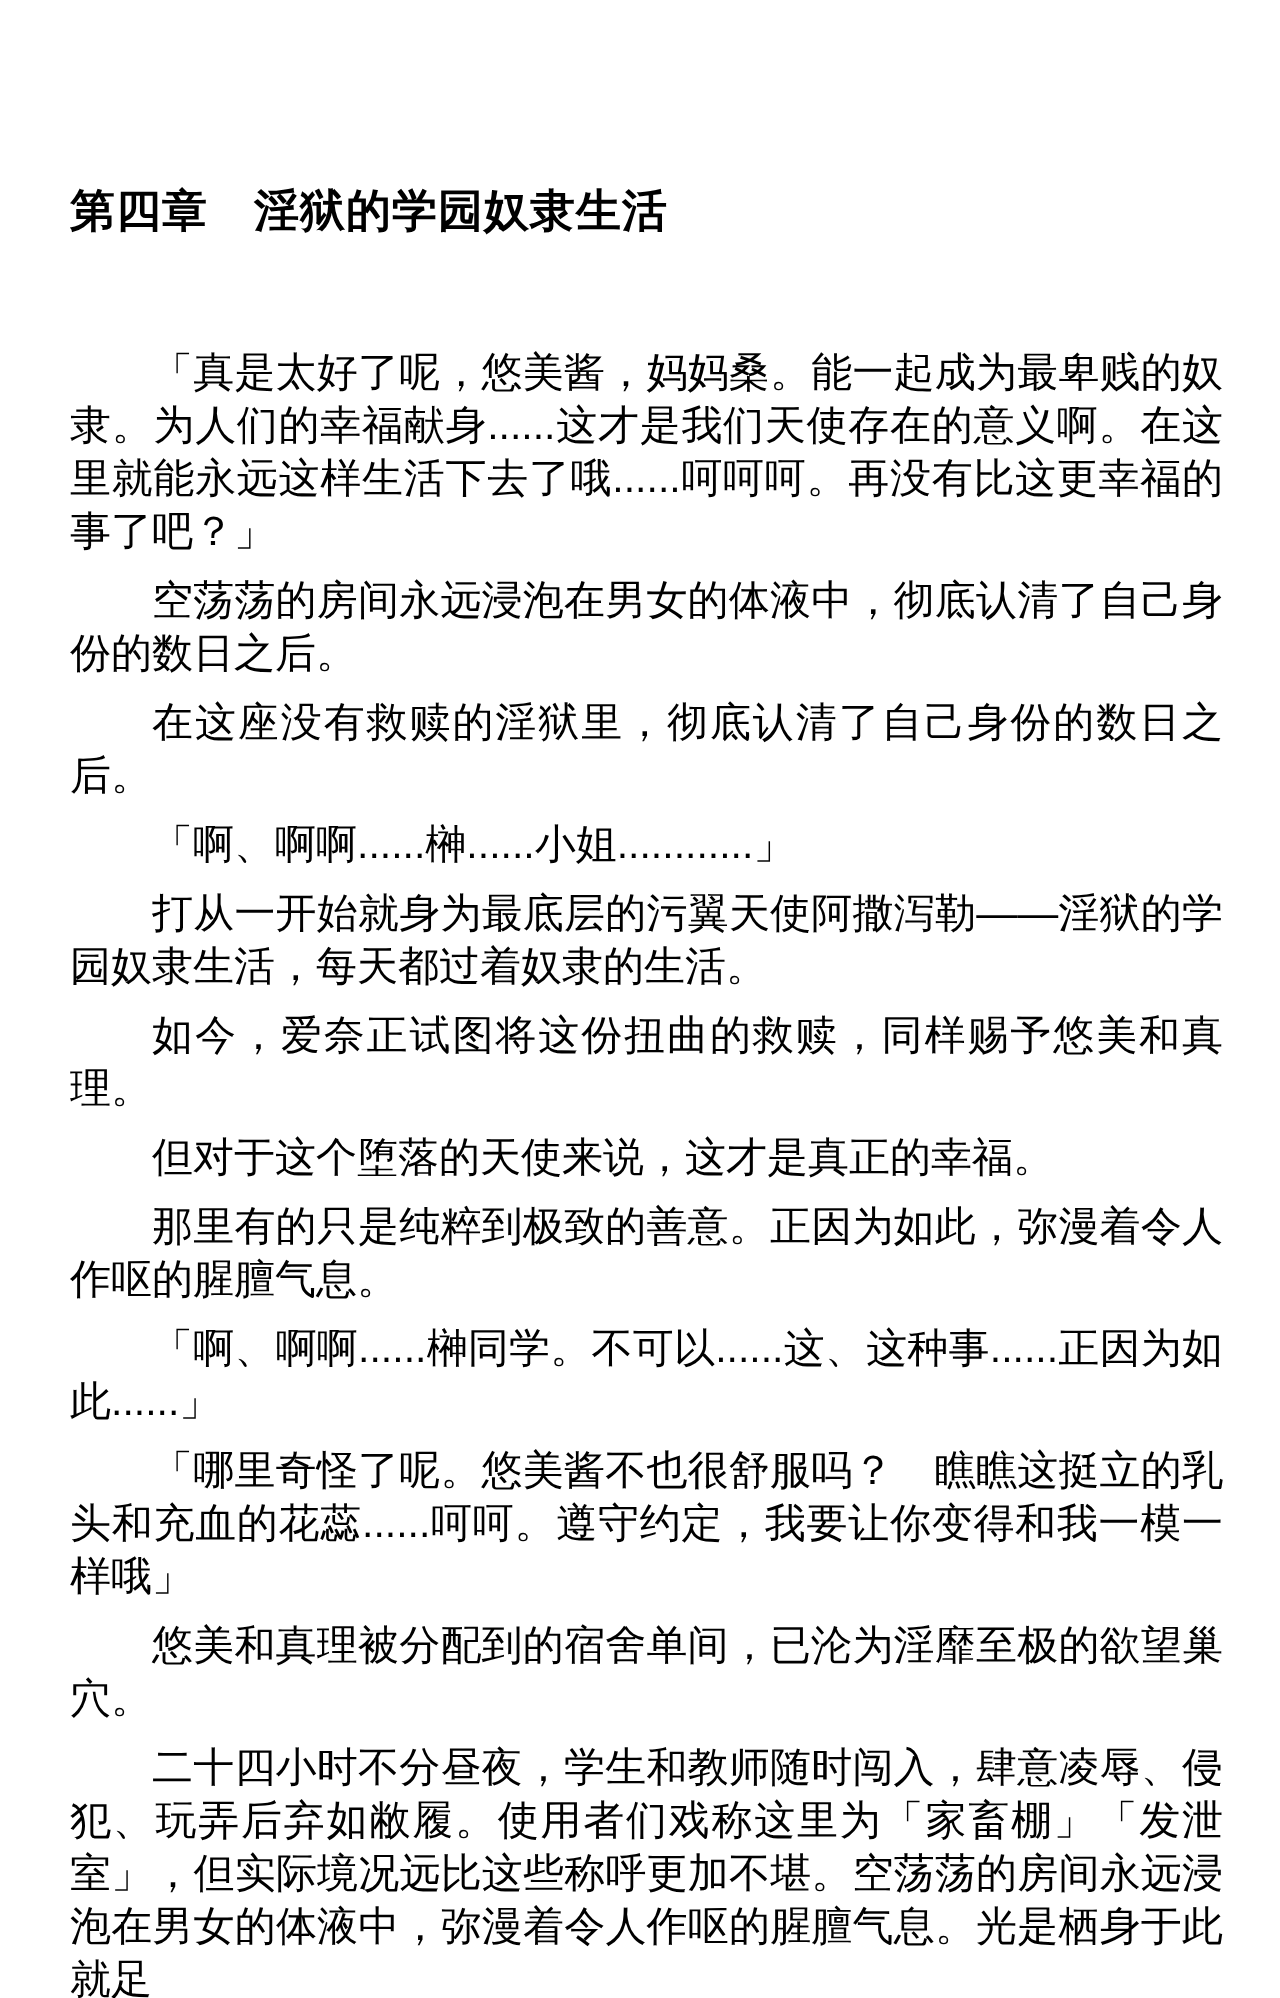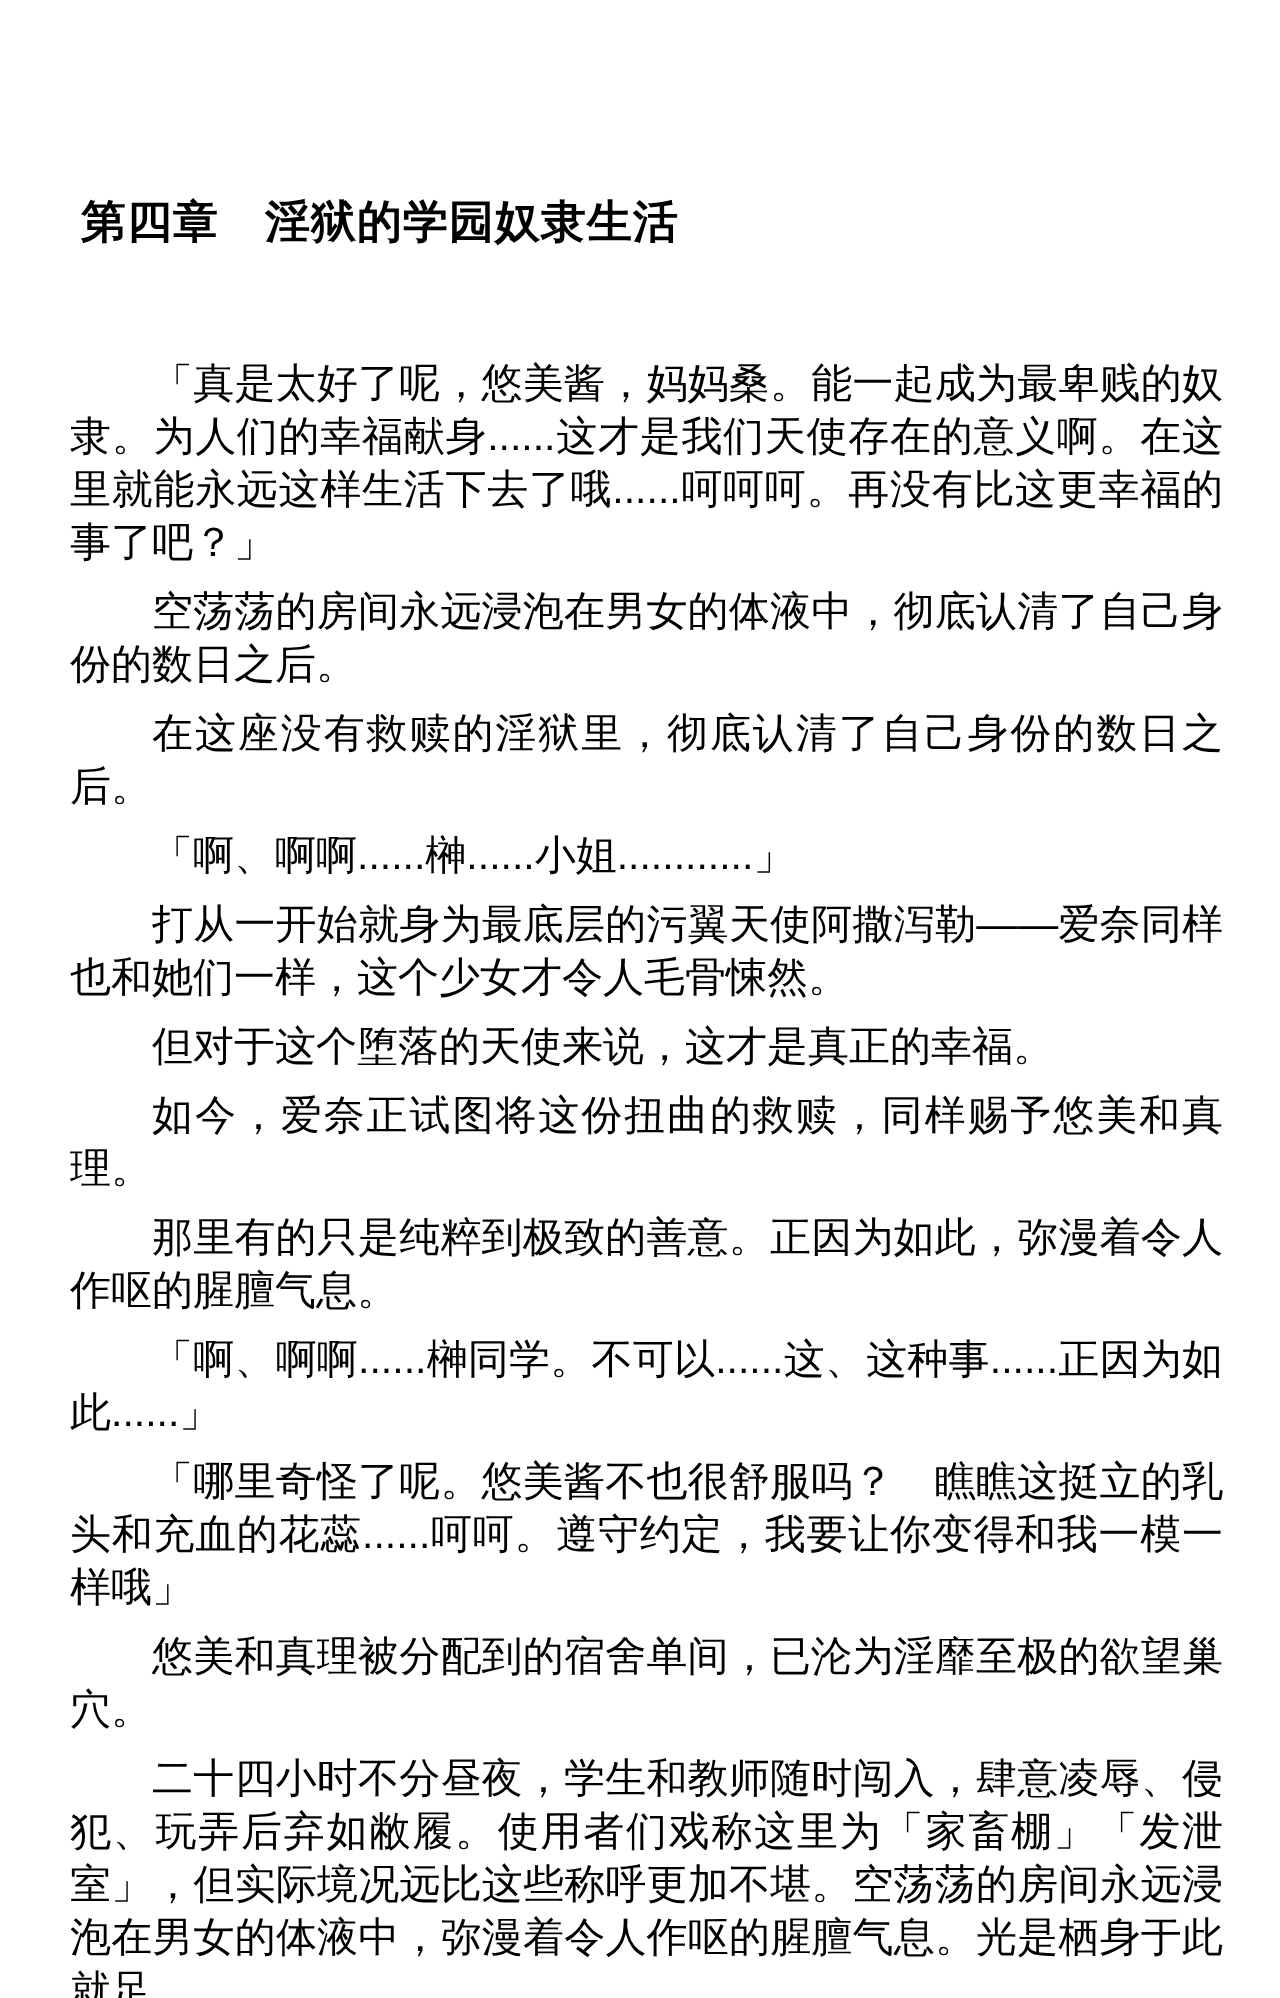--- a/index.html
+++ b/index.html
@@ -12,21 +12,21 @@
     width: 1280px;
     height: 1998px;
     background: #ffffff;
     color: #000000;
     font-family: "Liberation Sans", "DejaVu Sans", sans-serif;
     overflow: hidden;
     box-sizing: border-box;
     padding: 0 50px 0 70px;
   }
   .chapter-title {
-    margin: 11px;
+    margin: 0;
     padding-top: 186px;
     font-size: 45px;
     line-height: 1.1;
     font-weight: bold;
     color: #000000;
     letter-spacing: 1px;
   }
   .body-text {
     margin-top: 110px;
     width: 1160px;
@@ -45,22 +45,22 @@
 <body>
 
 <div class="page">
   <h1 class="chapter-title">第四章　淫狱的学园奴隶生活</h1>
 
   <div class="body-text">
     <p>「真是太好了呢，悠美酱，妈妈桑。能一起成为最卑贱的奴隶。为人们的幸福献身......这才是我们天使存在的意义啊。在这里就能永远这样生活下去了哦......呵呵呵。再没有比这更幸福的事了吧？」</p>
     <p>空荡荡的房间永远浸泡在男女的体液中，彻底认清了自己身份的数日之后。</p>
     <p>在这座没有救赎的淫狱里，彻底认清了自己身份的数日之后。</p>
     <p>「啊、啊啊......榊......小姐............」</p>
-    <p>打从一开始就身为最底层的污翼天使阿撒泻勒——爱奈同样也和她们一样，这个少女才令人毛骨悚然。</p>
+    <p>打从一开始就身为最底层的污翼天使阿撒泻勒——淫狱的学园奴隶生活，每天都过着奴隶的生活。</p>
+    <p>如今，爱奈正试图将这份扭曲的救赎，同样赐予悠美和真理。</p>
     <p>但对于这个堕落的天使来说，这才是真正的幸福。</p>
-    <p>如今，爱奈正试图将这份扭曲的救赎，同样赐予悠美和真理。</p>
     <p>那里有的只是纯粹到极致的善意。正因为如此，弥漫着令人作呕的腥膻气息。</p>
     <p>「啊、啊啊......榊同学。不可以......这、这种事......正因为如此......」</p>
     <p>「哪里奇怪了呢。悠美酱不也很舒服吗？　瞧瞧这挺立的乳头和充血的花蕊......呵呵。遵守约定，我要让你变得和我一模一样哦」</p>
     <p>悠美和真理被分配到的宿舍单间，已沦为淫靡至极的欲望巢穴。</p>
     <p>二十四小时不分昼夜，学生和教师随时闯入，肆意凌辱、侵犯、玩弄后弃如敝履。使用者们戏称这里为「家畜棚」「发泄室」，但实际境况远比这些称呼更加不堪。空荡荡的房间永远浸泡在男女的体液中，弥漫着令人作呕的腥膻气息。光是栖身于此就足</p>
   </div>
 </div>
 
 </body></html>

